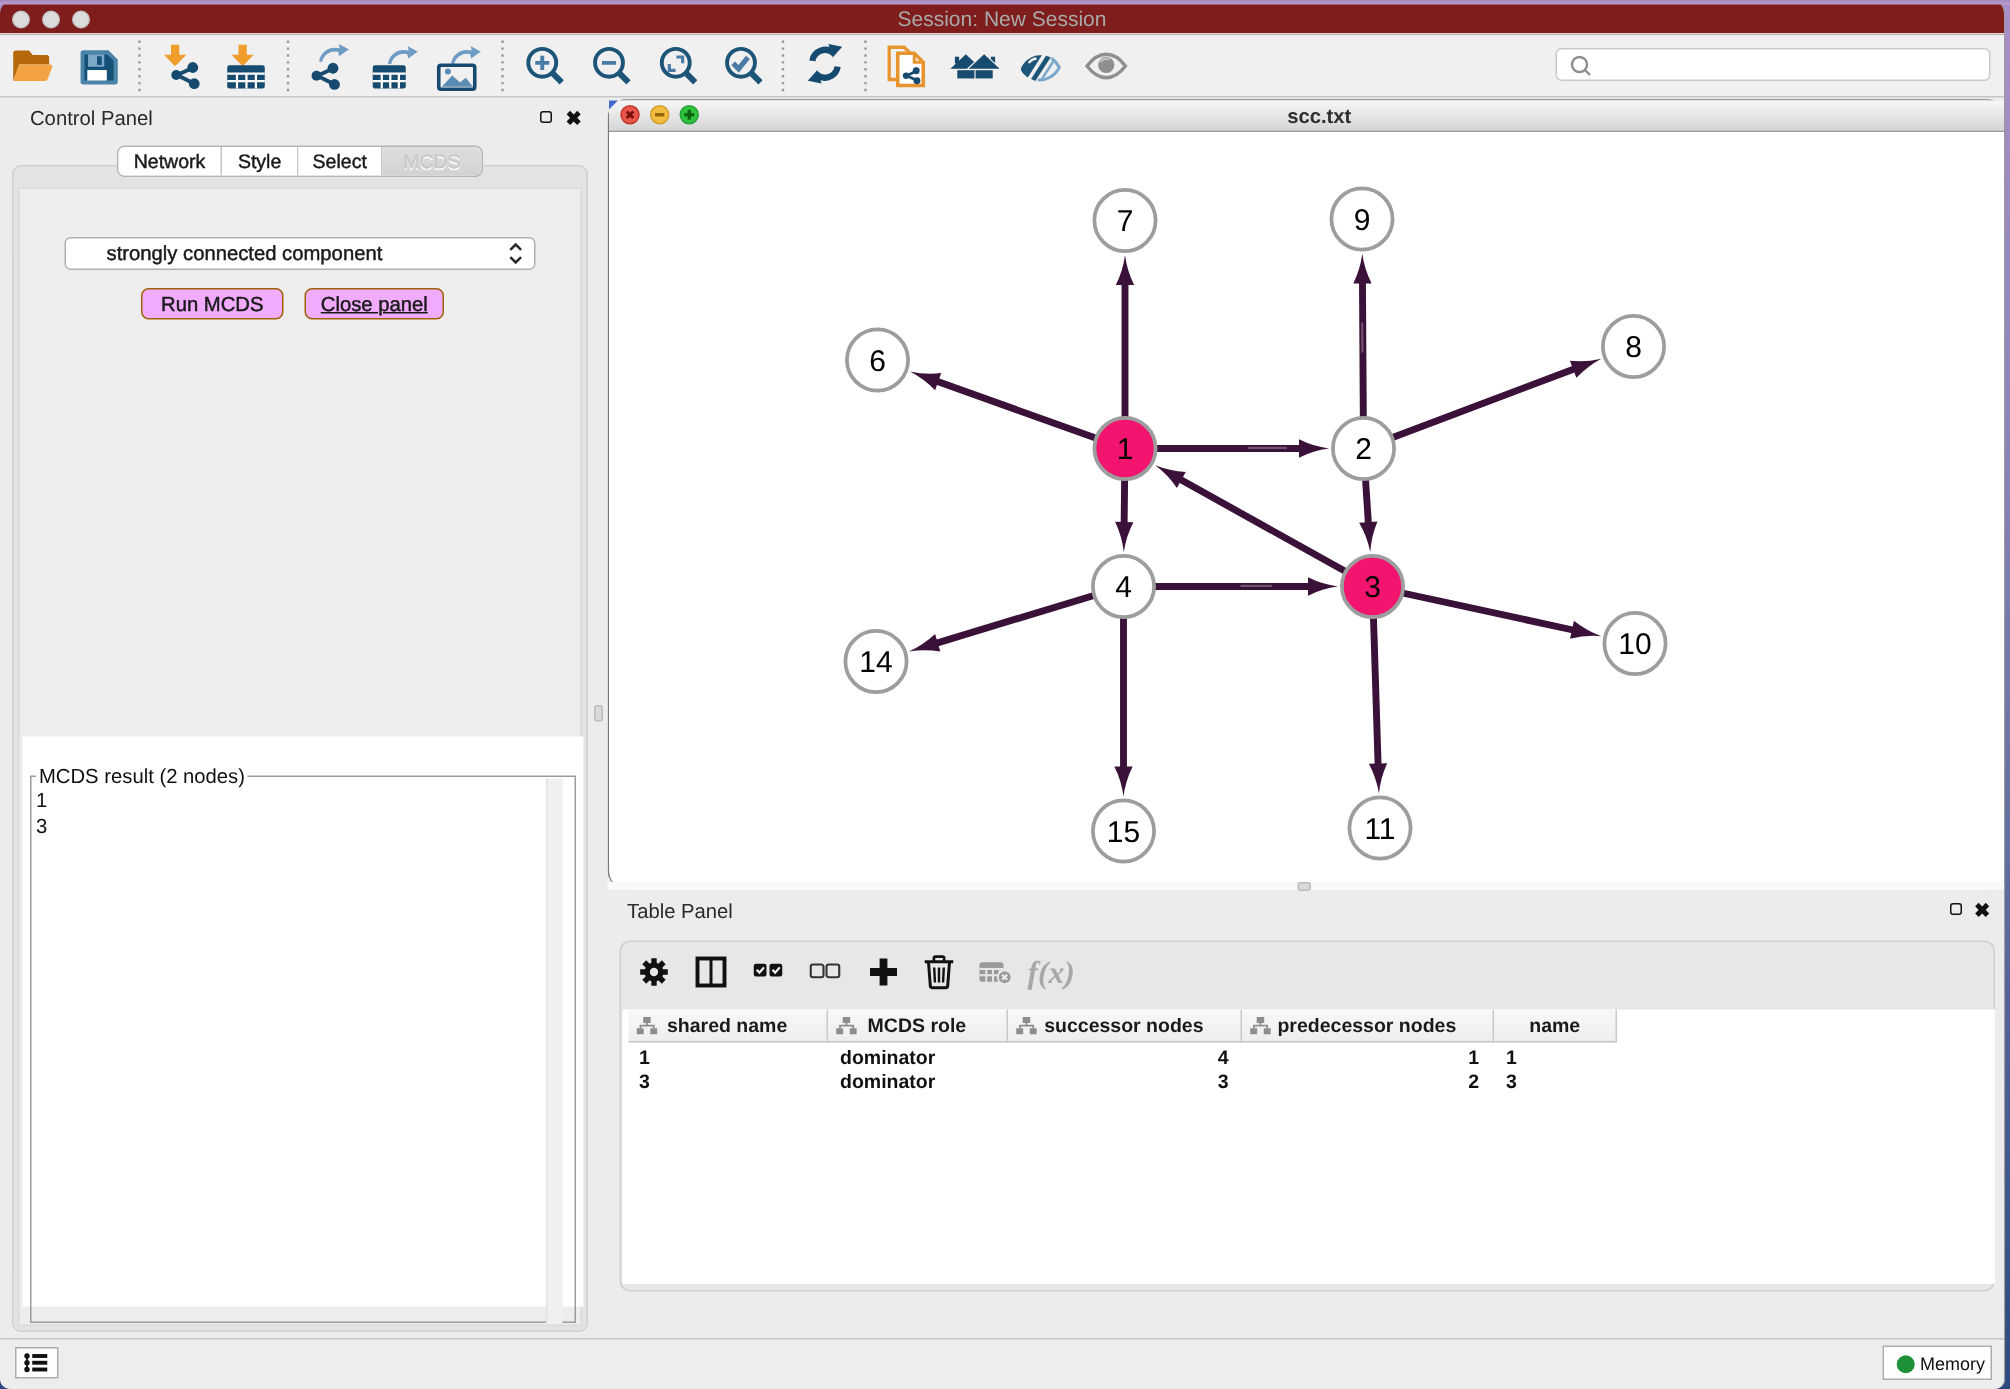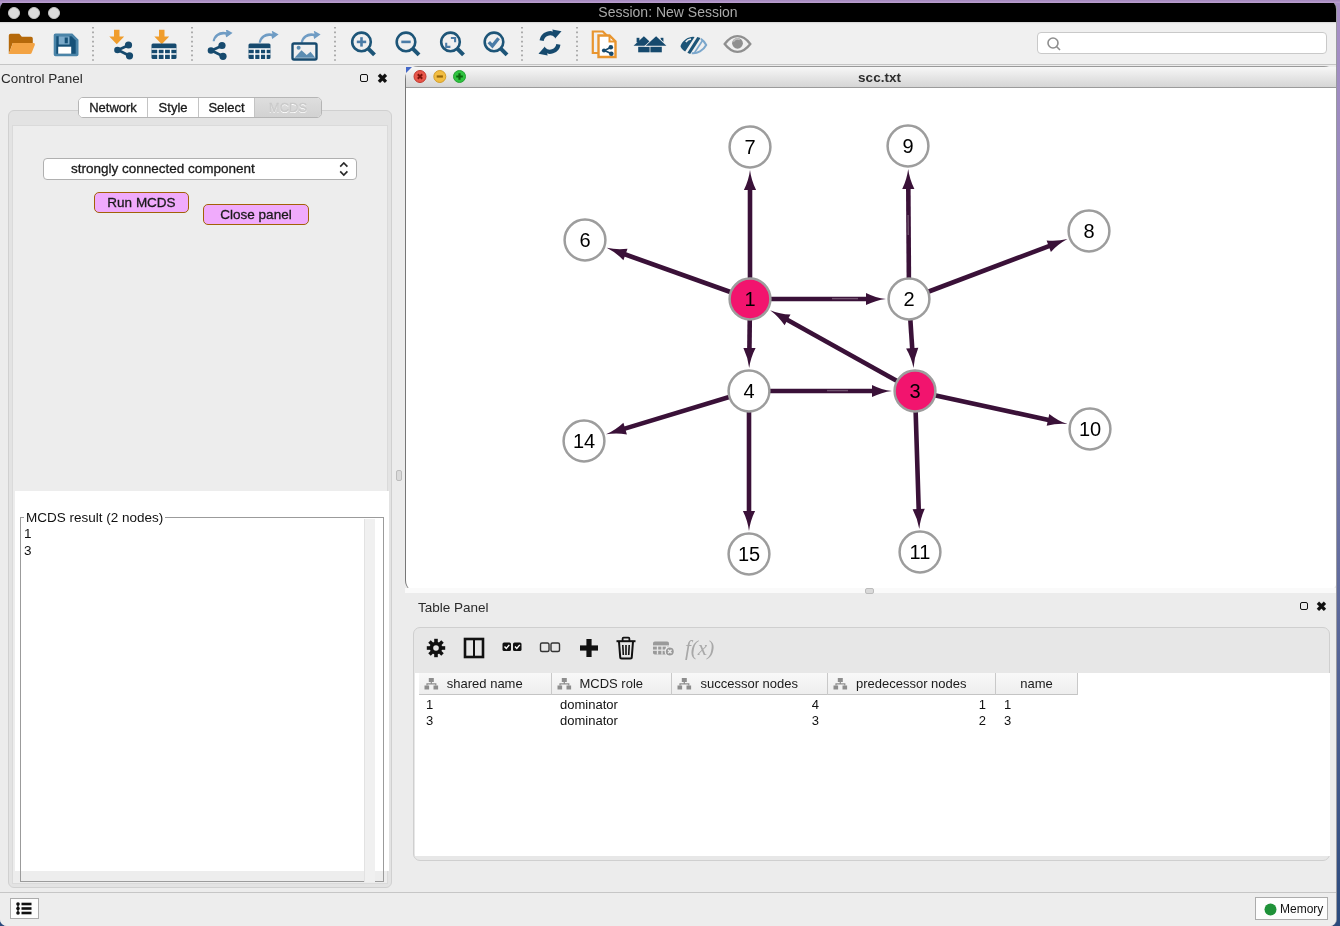--- a/index.html
+++ b/index.html
@@ -1,27 +1,27 @@
 <!DOCTYPE html>
 <html><head>
 <meta charset="utf-8">
 <style>
 * { margin:0; padding:0; box-sizing:border-box; }
 html,body { width:1340px; height:926px; overflow:hidden; }
 body { background:linear-gradient(180deg,#a98fc7 0%, #8d86b8 30%, #5e6a9c 65%, #2b4a7d 100%); font-family:"Liberation Sans",sans-serif; }
 #win { position:absolute; left:0; top:0; width:1337px; height:926px; background:#ececec; border-radius:9px 9px 7px 7px; border-right:1px solid #9a9aa0; overflow:hidden; }
 
-#titlebar { position:absolute; left:0; top:0; width:100%; height:23px; background:#000000; border-bottom:1px solid #dadada; }
+#titlebar { position:absolute; left:0; top:0; width:100%; height:23px; background:#7f1d1d; border-bottom:1px solid #dadada; }
 .tl { position:absolute; top:7px; width:12px; height:12px; border-radius:50%; background:#dcdcdc; border:1px solid #c3c3c3; }
 #title { position:absolute; top:4px; left:0; width:100%; text-align:center; font-size:14px; color:#a9a9a9; }
 
 #toolbar { position:absolute; left:0; top:24px; width:100%; height:41px; background:#f0f0f0; border-bottom:1px solid #c5c5c5; }
 #search { position:absolute; left:1037px; top:32px; width:290px; height:22px; background:#fff; border:1px solid #c9c9c9; border-radius:4px; }
 
-#cp-title { position:absolute; left:1px; top:71px; font-size:13.5px; color:#2a2a2a; }
+#cp-title { position:absolute; left:20px; top:71px; font-size:13.5px; color:#2a2a2a; }
 .panehdr-float { position:absolute; width:8px; height:8px; border:1.5px solid #111; border-radius:2px; background:transparent; }
 .panehdr-x { position:absolute; font-size:13px; font-weight:bold; color:#111; }
 #cp-outer { position:absolute; left:8px; top:110px; width:384px; height:778px; background:#e3e3e3; border:1px solid #d0d0d0; border-radius:6px; }
 #cp-inner { position:absolute; left:12px; top:125px; width:376px; height:759px; background:#ededed; border:1px solid #dadada; }
 .seg { position:absolute; display:flex; border:1px solid #b5b5b5; border-radius:5px; overflow:hidden; background:#fff; height:21px; }
 .seg div { -webkit-text-stroke:0.3px; font-size:13px; font-weight:500; color:#1a1a1a; text-align:center; line-height:19px; border-right:1px solid #c4c4c4; background:#fff; }
 .seg div:last-child { border-right:none; }
 .seg div.sel { background:linear-gradient(#dedede,#d2d2d2); color:#c9c9c9; text-shadow:0 1px 0 #fff; }
 #opt-label { -webkit-text-stroke:0.3px; position:absolute; left:0; top:136px; width:400px; text-align:center; font-size:14px; font-weight:500; color:#1a1a1a; }
 #combo { -webkit-text-stroke:0.3px; position:absolute; left:43px; top:158px; width:314px; height:22px; background:#fff; border:1px solid #b0b0b0; border-radius:4px; font-size:13.5px; font-weight:500; color:#1a1a1a; line-height:20px; padding-left:27px; }
@@ -30,21 +30,21 @@
 #result-fs { position:absolute; left:5px; top:26px; width:364px; height:365px; border:1px solid #9b9b9b; }
 #result-legend { position:absolute; left:3px; top:-8px; background:#fff; padding:0 2px; font-size:13.5px; color:#111; }
 #result-scroll { position:absolute; right:8px; top:1px; width:11px; height:363px; background:#f0f0f0; border-left:1px solid #e2e2e2; }
 
 #frame { position:absolute; left:405px; top:66px; width:932px; height:527px; border-left:1px solid #777; border-top:1px solid #999; background:#fff;border-radius:13px; }
 #frame-tb { position:absolute; left:0; top:0; width:100%; height:21px; background:linear-gradient(#f7f7f7,#d5d5d5); border-bottom:1px solid #9b9b9b; }
 #frame-title { position:absolute; left:8px; width:100%; text-align:center; top:2.5px; font-size:13.5px; font-weight:600; color:#2e2e2e; }
 #grip { position:absolute; left:865px; top:588px; width:9px; height:6px; background:#dadada; border:1px solid #bcbcbc; border-radius:2px; }
 
 #tp-title { position:absolute; left:418px; top:600px; font-size:13.5px; color:#2a2a2a; }
-#tp-box { position:absolute; left:413px; top:627px; width:917px; height:234px; background:#e7e7e7; border:1px solid #cfcfcf; border-radius:7px; }
+#tp-box { position:absolute; left:413px; top:627px; width:917px; height:234px; background:#e7e7e7; border:1px solid #cfcfcf; border-radius:7px;font-weight:bold; }
 #tbl-white { position:absolute; left:1px; top:45px; width:915px; height:183px; background:#fff; }
 #tbl-hdr { position:absolute; left:4px; top:0px; width:659px; height:22px; background:linear-gradient(#f8f8f8,#eee); border-bottom:1px solid #c4c4c4; }
 .th { position:absolute; top:0; height:22px; border-right:1px solid #c9c9c9; font-size:13px; color:#1a1a1a; text-align:center; line-height:22px; }
 .td { position:absolute; font-size:13px; color:#111; height:16px; line-height:16px; }
 
 #statusbar { position:absolute; left:0; top:892px; width:100%; height:34px; background:#ededed; border-top:1px solid #c6c6c6; }
 #memory { position:absolute; left:1255px; top:897px; width:73px; height:23px; background:#fdfdfd; border:1px solid #acacac; font-size:12px; color:#111; }
 #listbtn { position:absolute; left:10px; top:898px; width:29px; height:21px; background:#fdfdfd; border:1px solid #acacac; }
 </style>
 </head>
@@ -224,21 +224,21 @@
     <div style="width:59px;text-align:center;">Select</div>
     <div class="sel" style="width:70px;">MCDS</div>
   </div>
   <div id="combo">strongly connected component
     <svg width="12" height="18" style="position:absolute; right:5px; top:3px;">
       <path d="M1.2,4.6 L4.8,1 L8.4,4.6" fill="none" stroke="#2a2a2a" stroke-width="1.7"></path>
       <path d="M1.2,9.4 L4.8,13 L8.4,9.4" fill="none" stroke="#2a2a2a" stroke-width="1.7"></path>
     </svg>
   </div>
   <div class="btn" style="left:94px; top:192px; width:95px;">Run MCDS</div>
-  <div class="btn" style="left:203px; top:204px; width:106px;">Close panel</div>
+  <div class="btn" style="left:203px; top:192px; width:93px;text-decoration:underline;">Close panel</div>
   <div id="result-box">
     <div id="result-fs">
       <div id="result-legend">MCDS result (2 nodes)</div>
       <div style="position:absolute; left:3px; top:7px; font-size:13.5px; line-height:17px; color:#111;">1<br>3</div>
       <div id="result-scroll"></div>
     </div>
   </div>
 
   <div id="frame">
     <div id="frame-tb">

